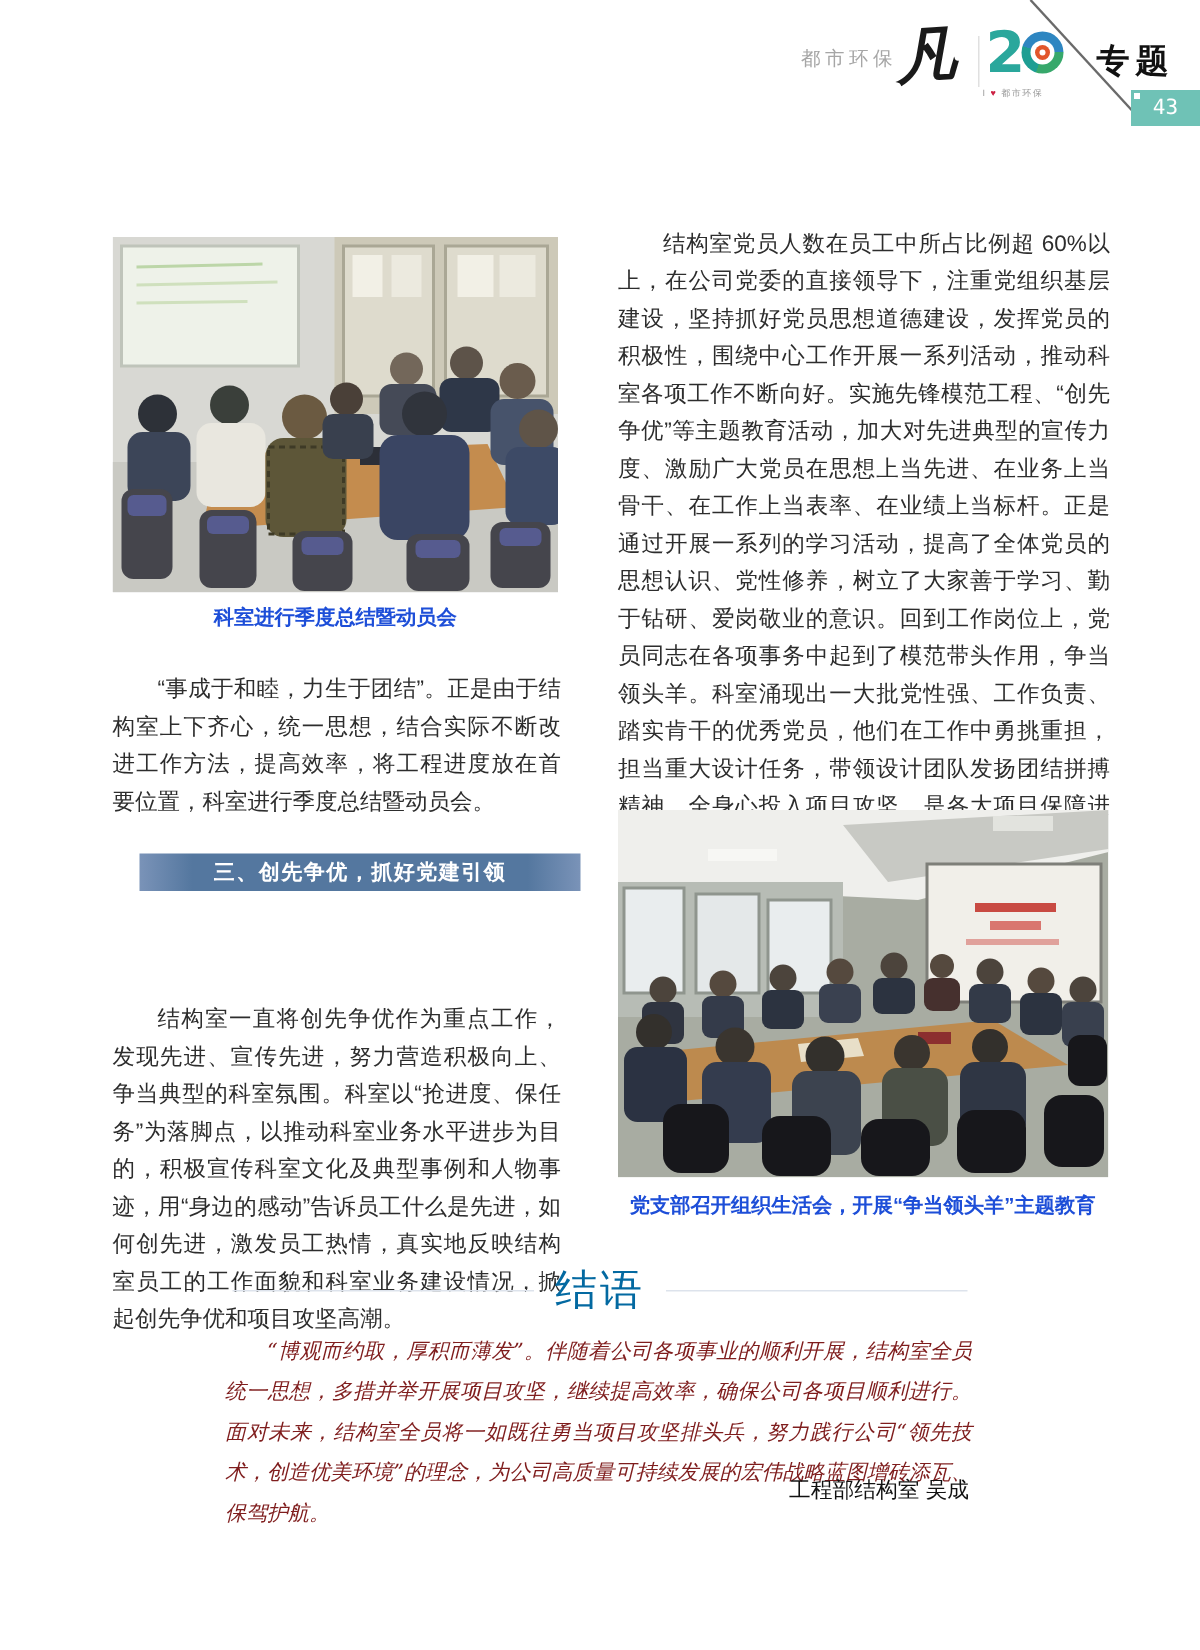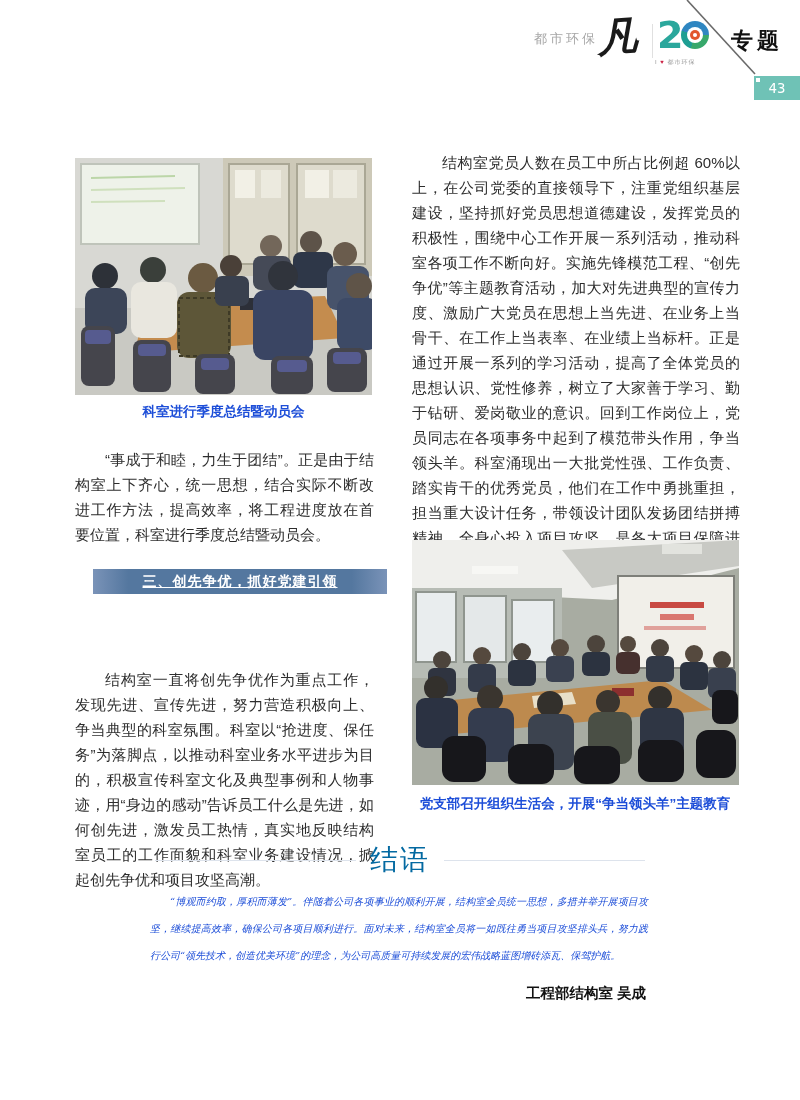--- a/index.html
+++ b/index.html
@@ -23,51 +23,51 @@
   .logo-zero-inner{position:absolute;left:6px;top:6px;width:16px;height:16px;border-radius:50%;
     background:#ffffff;}
   .logo-zero-dot{position:absolute;left:9px;top:9px;width:10px;height:10px;border-radius:50%;
     background:#e2562b;}
   .logo-zero-core{position:absolute;left:12px;top:12px;width:4px;height:4px;border-radius:50%;
     background:#ffffff;}
   .logo-tagline{left:655px;top:58px;font-size:6px;color:#9a9a9a;letter-spacing:1px;white-space:nowrap;}
   .logo-heart{color:#cc2244;}
   .section-label{left:731px;top:26px;font-size:22px;font-weight:bold;letter-spacing:4px;color:#111;}
   .diag-svg{left:675px;top:0;width:85px;height:78px;}
-  .pageno-box{left:754px;top:76px;width:46px;height:24px;background:#6fc2b6;
+  .pageno-box{left:754px;top:60px;width:46px;height:24px;background:#6fc2b6;
     display:flex;align-items:center;justify-content:center;}
   .pageno-box .sq{position:absolute;left:2px;top:2px;width:4px;height:4px;background:#ffffff;}
   .pageno{color:#ffffff;font-size:14px;font-family:"DejaVu Sans Mono",monospace;}
 
   
   .photo1{left:75px;top:158px;width:297px;height:237px;overflow:hidden;}
   .photo2{left:412px;top:540px;width:327px;height:245px;overflow:hidden;}
   .caption{font-weight:bold;font-size:13.5px;color:#1d4ed8;text-align:center;}
   .caption1{left:75px;top:403px;width:297px;}
   .caption2{left:400px;top:795px;width:350px;}
   .para{font-size:15px;line-height:25px;text-align:justify;color:#2d2d2d;}
   .para p{margin:0;text-indent:2em;}
   .lpara1{left:75px;top:447px;width:299px;}
   .banner{left:93px;top:569px;width:294px;height:25px;
     background:linear-gradient(90deg,#7a93b8 0,#54779f 12%,#54779f 88%,#7a93b8 100%);
     color:#ffffff;font-size:14px;font-weight:bold;display:flex;align-items:center;justify-content:center;
-    letter-spacing:1px;text-decoration:underline;}
+    letter-spacing:1px;}
   .lpara2{left:75px;top:619px;width:299px;margin-top:48px;}
   .rpara1{left:412px;top:150px;width:328px;}
 
   
   .concl-titlebar{left:155px;top:840px;width:490px;height:40px;display:flex;align-items:center;}
   .concl-line{flex:1;height:1px;background:#dde3ec;}
   .concl-title{color:#0369a1;font-size:28px;font-weight:normal;font-family:"DejaVu Serif",serif;
     padding:0 14px;letter-spacing:2px;}
-  .concl-body{left:150px;top:888px;width:498px;font-size:10px;line-height:27px;
+  .concl-body{left:150px;top:888px;width:498px;font-size:14px;line-height:27px;
     font-family:"DejaVu Serif","Liberation Serif",serif;font-style:italic;
-    text-align:justify;color:#1d4ed8;}
+    text-align:justify;color:#7f1d1d;}
   .concl-body p{margin:0;text-indent:2em;}
-  .signature{left:150px;top:984px;width:496px;text-align:right;font-weight:bold;
+  .signature{left:150px;top:984px;width:496px;text-align:right;font-weight:normal;
     font-size:14.5px;color:#111;}
 </style>
 </head>
 <body>
 
 <div class="abs brand-text">都市环保</div>
 <div class="abs calligraphy">凡</div>
 <div class="abs hdr-divider"></div>
 
 <div class="abs logo20">

